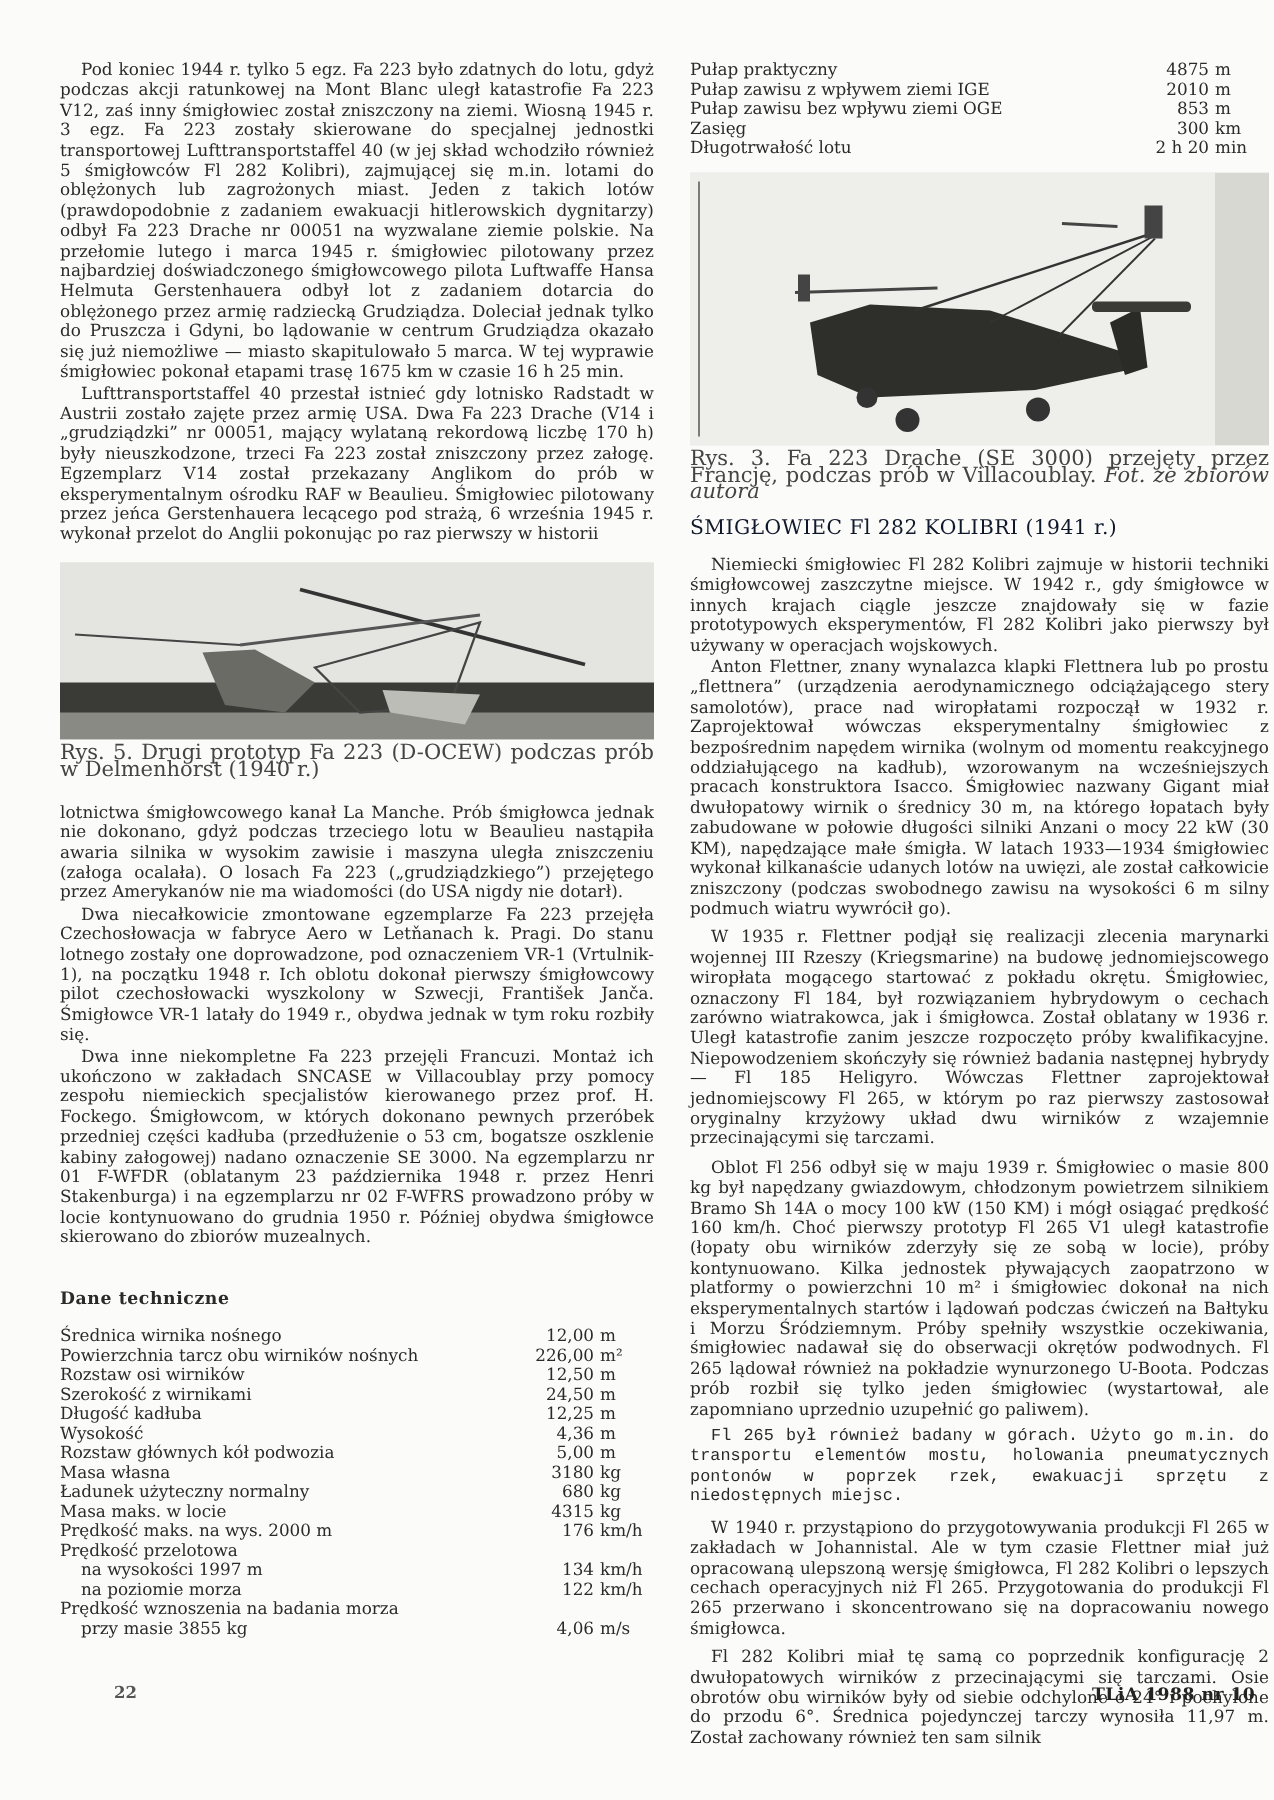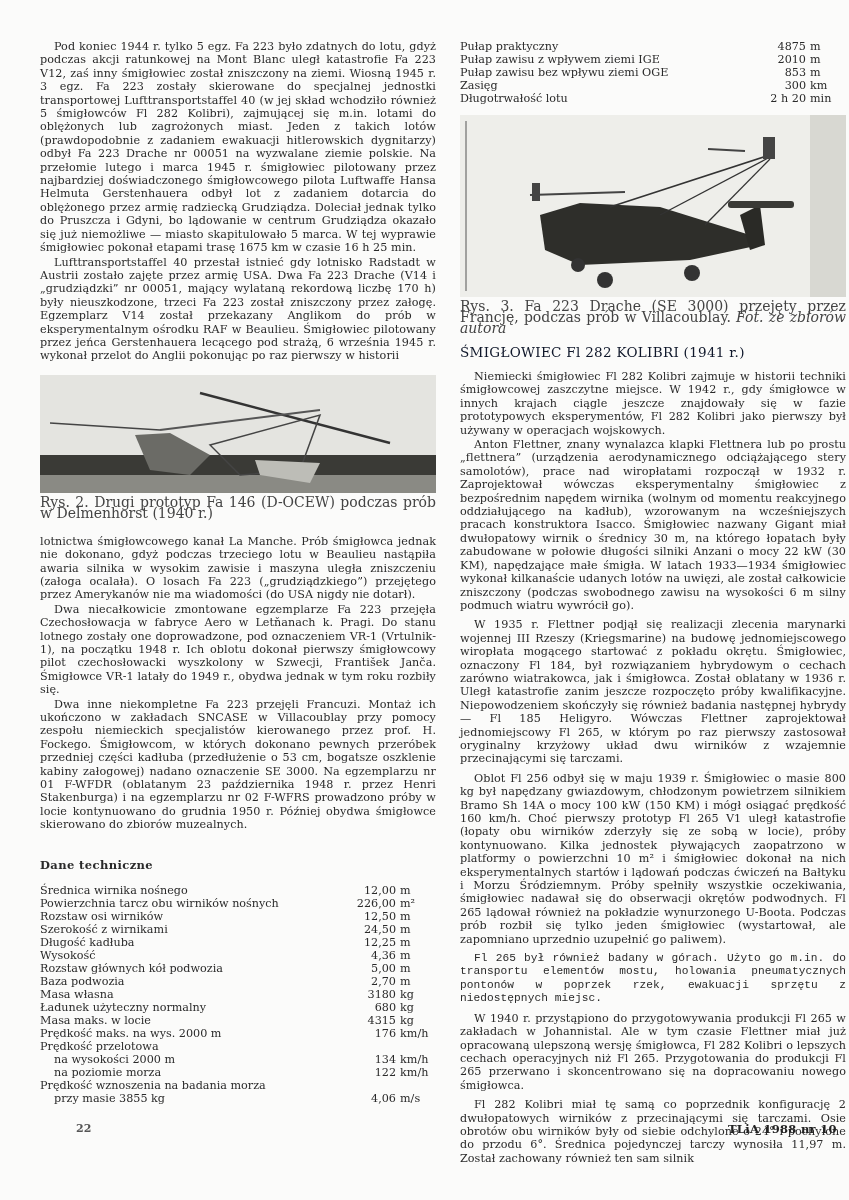--- a/index.html
+++ b/index.html
@@ -37,21 +37,21 @@
       <rect x="0" y="80" width="396" height="38" fill="#3a3a36"></rect>
       <rect x="0" y="100" width="396" height="18" fill="#8a8a84"></rect>
       <line x1="160" y1="18" x2="350" y2="68" stroke="#333" stroke-width="2.5"></line>
       <line x1="10" y1="48" x2="120" y2="55" stroke="#444" stroke-width="1.5"></line>
       <line x1="120" y1="55" x2="280" y2="35" stroke="#555" stroke-width="2"></line>
       <polygon points="95,60 130,58 170,80 150,100 110,95" fill="#6b6b66"></polygon>
       <polygon points="170,70 280,40 260,95 200,100" fill="none" stroke="#444" stroke-width="1.5"></polygon>
       <polygon points="215,85 280,88 270,108 220,100" fill="#bdbdb7"></polygon>
     </svg>
   </div>
-  <div class="caption">Rys. 2. Drugi prototyp Fa 146 (D-OCEW) podczas prób w Delmenhorst (1940 r.)</div>
+  <div class="caption">Rys. 5. Drugi prototyp Fa 223 (D-OCEW) podczas prób w Delmenhorst (1940 r.)</div>
 
   <p class="txt cont" style="margin-top:16px;">lotnictwa śmigłowcowego kanał La Manche. Prób śmigłowca jednak nie dokonano, gdyż podczas trzeciego lotu w Beaulieu nastąpiła awaria silnika w wysokim zawisie i maszyna uległa zniszczeniu (załoga ocalała). O losach Fa 223 („grudziądzkiego”) przejętego przez Amerykanów nie ma wiadomości (do USA nigdy nie dotarł).</p>
   <p class="txt">Dwa niecałkowicie zmontowane egzemplarze Fa 223 przejęła Czechosłowacja w fabryce Aero w Letňanach k. Pragi. Do stanu lotnego zostały one doprowadzone, pod oznaczeniem VR-1 (Vrtulnik-1), na początku 1948 r. Ich oblotu dokonał pierwszy śmigłowcowy pilot czechosłowacki wyszkolony w Szwecji, František Janča. Śmigłowce VR-1 latały do 1949 r., obydwa jednak w tym roku rozbiły się.</p>
   <p class="txt">Dwa inne niekompletne Fa 223 przejęli Francuzi. Montaż ich ukończono w zakładach SNCASE w Villacoublay przy pomocy zespołu niemieckich specjalistów kierowanego przez prof. H. Fockego. Śmigłowcom, w których dokonano pewnych przeróbek przedniej części kadłuba (przedłużenie o 53 cm, bogatsze oszklenie kabiny załogowej) nadano oznaczenie SE 3000. Na egzemplarzu nr 01 F-WFDR (oblatanym 23 października 1948 r. przez Henri Stakenburga) i na egzemplarzu nr 02 F-WFRS prowadzono próby w locie kontynuowano do grudnia 1950 r. Później obydwa śmigłowce skierowano do zbiorów muzealnych.</p>
 
   <div class="sub-title">Dane techniczne</div>
   <table class="spec">
     <tbody id="specs-left">
         <tr>
           <td class="lbl">Średnica wirnika nośnego</td>
@@ -82,25 +82,20 @@
           <td class="lbl">Wysokość</td>
           <td class="val">4,36</td>
           <td class="unit">m</td>
         </tr>
         <tr>
           <td class="lbl">Rozstaw głównych kół podwozia</td>
           <td class="val">5,00</td>
           <td class="unit">m</td>
         </tr>
         <tr>
-          <td class="lbl">Baza podwozia</td>
-          <td class="val">2,70</td>
-          <td class="unit">m</td>
-        </tr>
-        <tr>
           <td class="lbl">Masa własna</td>
           <td class="val">3180</td>
           <td class="unit">kg</td>
         </tr>
         <tr>
           <td class="lbl">Ładunek użyteczny normalny</td>
           <td class="val">680</td>
           <td class="unit">kg</td>
         </tr>
         <tr>
@@ -112,21 +107,21 @@
           <td class="lbl">Prędkość maks. na wys. 2000 m</td>
           <td class="val">176</td>
           <td class="unit">km/h</td>
         </tr>
         <tr>
           <td class="lbl">Prędkość przelotowa</td>
           <td class="val"></td>
           <td class="unit"></td>
         </tr>
         <tr>
-          <td class="lbl indent">na wysokości 2000 m</td>
+          <td class="lbl indent">na wysokości 1997 m</td>
           <td class="val">134</td>
           <td class="unit">km/h</td>
         </tr>
         <tr>
           <td class="lbl indent">na poziomie morza</td>
           <td class="val">122</td>
           <td class="unit">km/h</td>
         </tr>
         <tr>
           <td class="lbl">Prędkość wznoszenia na badania morza</td>

